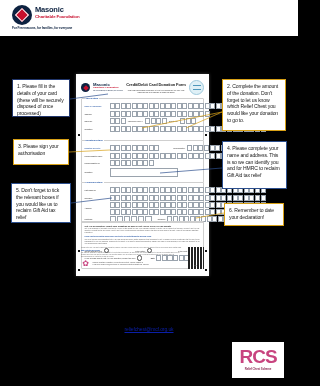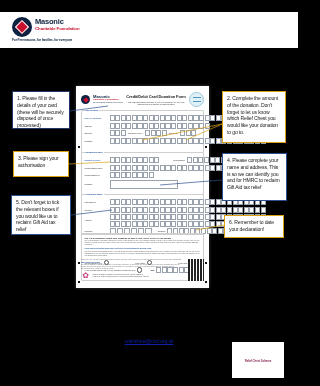--- a/index.html
+++ b/index.html
@@ -1,21 +1,21 @@
 <!DOCTYPE html>
 <html><head>
 <meta charset="utf-8">
 <style>
   html,body{margin:0;padding:0;background:#000;}
   body{
     width:298px;height:386px;position:relative;overflow:hidden;
     font-family:"Liberation Sans", sans-serif;
     background:#000;
   }
-  .slide{position:absolute;inset:0;background:#000;margin-top:12px;}
+  .slide{position:absolute;inset:0;background:#000;}
 
   
   .header-band{position:absolute;left:0;top:0;width:298px;height:36px;background:#fff;}
   .mcf-logo{position:absolute;left:12px;top:4px;width:78px;height:28px;display:flex;align-items:flex-start;gap:3px;}
   .mcf-mark{width:20px;height:20px;border-radius:50%;background:#0d2240;position:relative;flex:0 0 auto;margin-top:1px;}
   .mcf-mark:after{content:"";position:absolute;left:50%;top:50%;width:8px;height:8px;background:#c8102e;transform:translate(-50%,-50%) rotate(45deg);border:1px solid #fff;}
   .mcf-words{display:flex;flex-direction:column;line-height:1;padding-top:2px;}
   .mcf-t1{font-size:7.5px;font-weight:bold;color:#0d2240;letter-spacing:-0.2px;}
   .mcf-t2{font-size:4.4px;font-weight:bold;color:#c8102e;letter-spacing:-0.1px;margin-top:1px;}
   .mcf-tag{position:absolute;left:0;top:22px;font-size:3.2px;color:#0d2240;font-weight:bold;letter-spacing:-0.1px;white-space:nowrap;}
@@ -616,16 +616,17 @@
   <div class="callout cb-blue" id="callout-5">
     <span>5. Don't forget to tick the relevant boxes if you would like us to reclaim Gift Aid tax relief</span>
   </div>
   <div class="callout cb-gold" id="callout-6">
     <span>6. Remember to date your declaration!</span>
   </div>
 
   <a class="email-link" href="#">reliefchest@mcf.org.uk</a>
 
   <div class="rcs">
+    <div class="rcs-main">RCS</div>
     <div class="rcs-sub">Relief Chest Scheme</div>
   </div>
 
 </div>
 
 </body></html>

